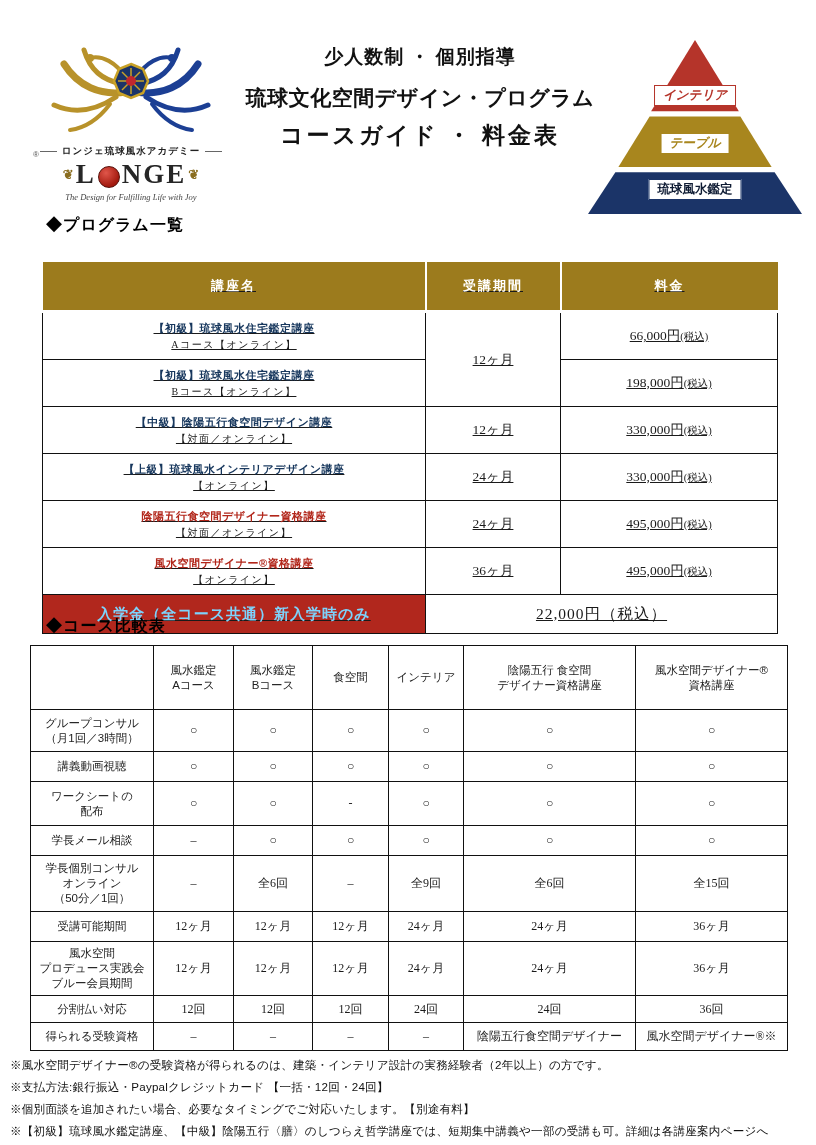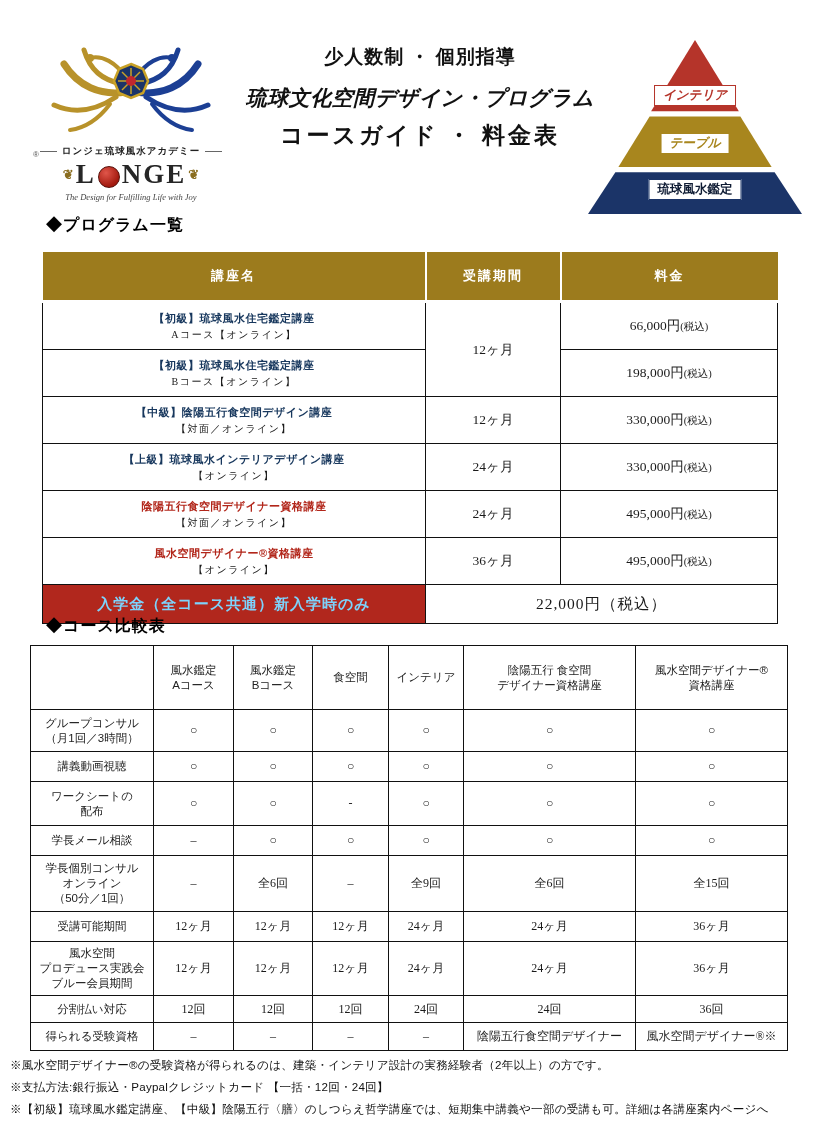--- a/index.html
+++ b/index.html
@@ -18,21 +18,21 @@
   .wordmark .orn { font-size:13px; color:#8a6d1f; letter-spacing:0; }
   .ball { width:20px; height:20px; border-radius:50%; border:1px solid #57100a; position:relative; top:2px;
           background:radial-gradient(circle at 35% 30%, #e0564a, #a31a0f 70%); }
   .tagline { font-family:"Liberation Serif", serif; font-style:italic; font-size:8.5px;
              color:#444; margin-top:2px; }
 
   
   .title { position:absolute; left:200px; top:44px; width:440px; text-align:center;
            font-family:"Liberation Serif", serif; font-weight:bold; color:#111; }
   .title .t-1 { font-size:19px; letter-spacing:1px; }
-  .title .t-2 { font-size:21px; margin-top:14px; letter-spacing:0.5px;font-style:italic; }
+  .title .t-2 { font-size:21px; margin-top:14px; letter-spacing:0.5px; }
   .title .t-3 { font-size:23px; margin-top:8px; letter-spacing:3px; }
 
   
   .pyramid { position:absolute; left:588px; top:40px; width:214px; height:174px; }
   .pyr-layer { position:absolute; left:0; top:0; width:100%; height:100%; }
   .pyr-red  { background:#B5342A; clip-path:polygon(50% 0, 70.5% 41%, 29.5% 41%); }
   .pyr-gold { background:#A8861E; clip-path:polygon(28.8% 44%, 71.2% 44%, 85.8% 73%, 14.2% 73%); }
   .pyr-blue { background:#1B3468; clip-path:polygon(12.8% 76%, 87.2% 76%, 100% 100%, 0 100%); }
   .pyr-label { position:absolute; left:50%; transform:translateX(-50%); background:#fff;
                font-family:"Liberation Serif", serif; font-style:italic; font-weight:bold;
@@ -40,22 +40,22 @@
   .lab1 { top:45px;  color:#B5342A; border:1px solid #B5342A; }
   .lab2 { top:94px;  color:#A8861E; }
   .lab3 { top:139px; color:#0e1b33; border:1px solid #1B3468; font-style:normal; }
 
   
   .section-h { position:absolute; font-size:16px; font-weight:bold; color:#000; letter-spacing:1px; }
   .sh1 { left:46px; top:215px; }
   .sh2 { left:46px; top:616px; }
 
   
-  .t-program { position:absolute; left:42px; top:252px; width:735px; border-collapse:collapse;
-               table-layout:fixed; }
+  .t-program { position:absolute; left:42px; top:262px; width:735px; border-collapse:collapse;
+               table-layout:fixed;text-decoration:underline; }
   .t-program th { height:46px; background:#9C7B1D; color:#fff; font-size:13px; font-weight:bold;
                   letter-spacing:2px; border-bottom:3px solid #fff; }
   .t-program th + th { border-left:2px solid #fff; }
   .t-program td { border:1.5px solid #111; background:#fff; text-align:center; vertical-align:middle; }
   .t-program tr.course td { height:44px; }
   .c-l1 { font-size:11px; font-weight:bold; letter-spacing:0.5px; }
   .blue { color:#17375D; }
   .redtxt { color:#B2261A; }
   .c-l2 { font-size:10px; font-family:"Liberation Serif", serif; margin-top:2px; letter-spacing:1.5px; }
   .period-cell, .price-cell { font-family:"Liberation Serif", serif; font-size:13.5px; }
@@ -338,16 +338,17 @@
         <td class="val">–</td>
         <td class="val">陰陽五行食空間デザイナー</td>
         <td class="val">風水空間デザイナー®※</td>
       </tr>
     </tbody>
   </table>
 
   <div class="notes">
     <div class="note">※風水空間デザイナー®の受験資格が得られるのは、建築・インテリア設計の実務経験者（2年以上）の方です。</div>
     <div class="note">※支払方法:銀行振込・Paypalクレジットカード 【一括・12回・24回】</div>
+    <div class="note">※個別面談を追加されたい場合、必要なタイミングでご対応いたします。【別途有料】</div>
     <div class="note">※【初級】琉球風水鑑定講座、【中級】陰陽五行〈膳〉のしつらえ哲学講座では、短期集中講義や一部の受講も可。詳細は各講座案内ページへ</div>
   </div>
 
 </div>
 
 </body></html>

